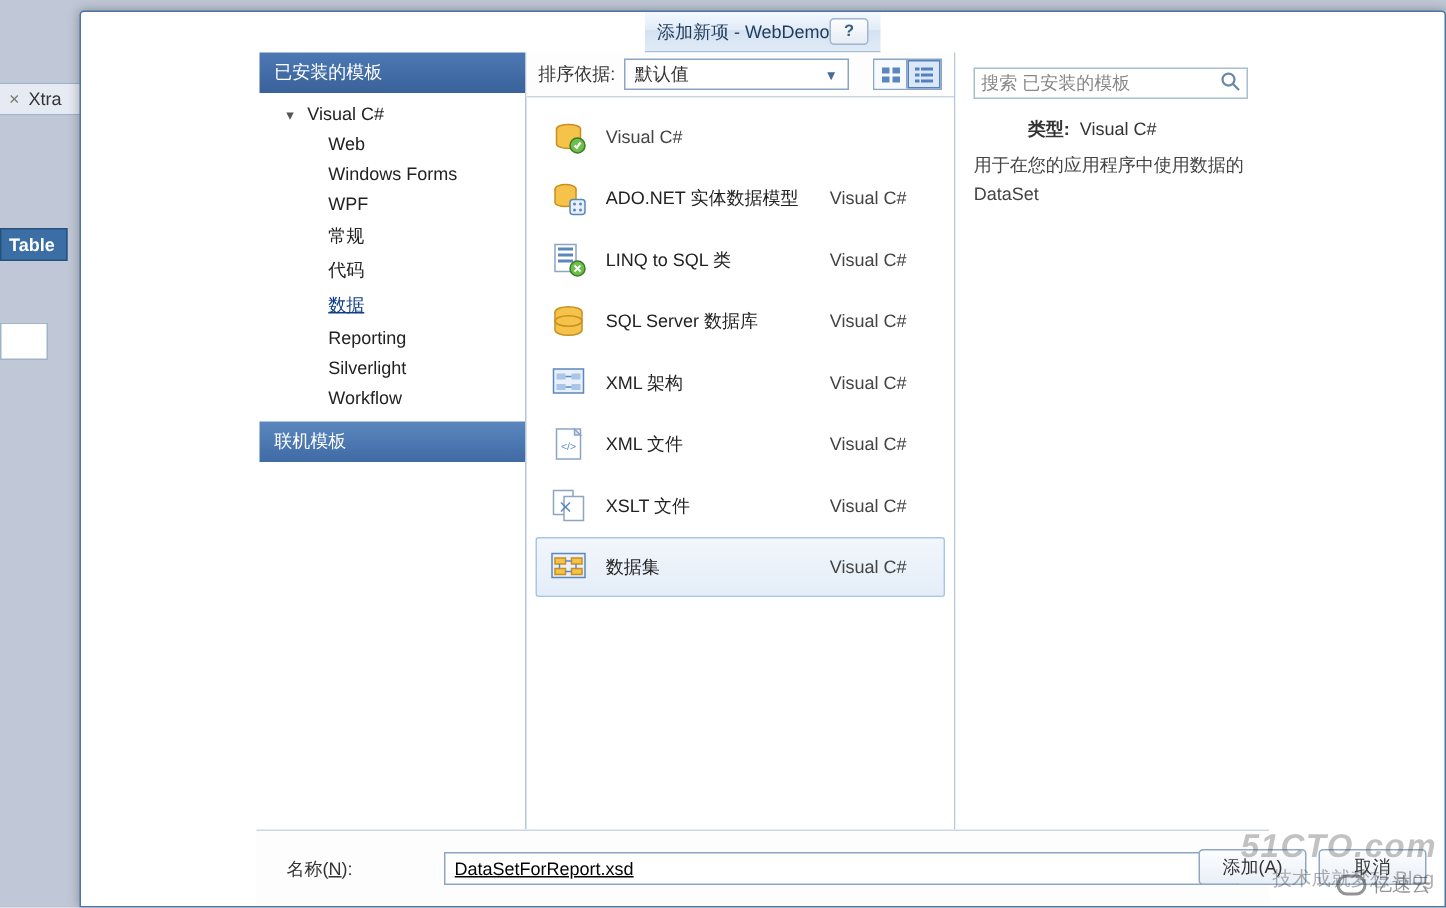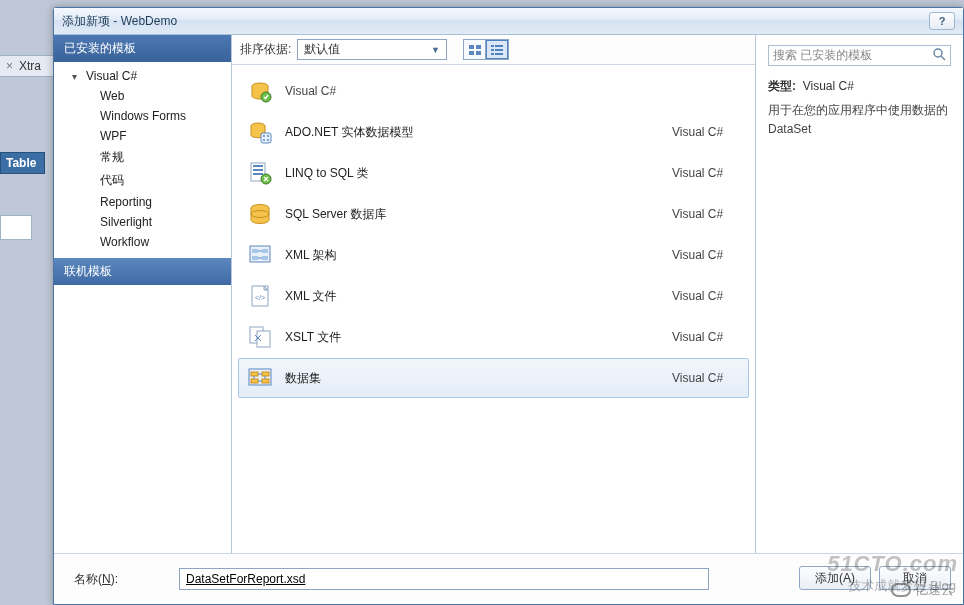--- a/index.html
+++ b/index.html
@@ -51,20 +51,21 @@
 
     .dialog {
       position: absolute;
       left: 53px; top: 7px; width: 911px; height: 598px;
       background: #fff;
       border: 1px solid #4b75a5;
       border-radius: 3px 3px 0 0;
       box-shadow: 0 0 8px rgba(0,0,0,0.3);
       display: flex;
       flex-direction: column;
+      align-items: center;
     }
     .titlebar {
       height: 27px;
       background: linear-gradient(to bottom, #f5f9ff 0%, #e1ebf7 45%, #d4e1f1 46%, #e1ebf7 100%);
       border-bottom: 1px solid #a8bfd6;
       display: flex;
       align-items: center;
       padding: 0 8px;
       color: #1f3b5a;
     }
@@ -234,20 +235,21 @@
       margin-bottom: 12px;
       color: #888;
     }
     .details .search-icon {
       margin-left: auto;
       color: #6b87a5;
     }
     .details .dtitle {
       margin-bottom: 6px;
       color: #333;
+      margin-left: 36px;
     }
     .details .dtitle b { font-weight: bold; }
     .details .ddesc {
       color: #444;
       line-height: 1.6;
     }
 
     .footer {
       border-top: 1px solid #cdd7e4;
       padding: 14px 20px;
@@ -335,20 +337,21 @@
     <div class="sidebar">
       <div class="side-header">已安装的模板</div>
       <div class="tree">
         <div class="tree-root">Visual C#</div>
         <div id="tree-children">
             <div class="tree-child">Web</div>
             <div class="tree-child">Windows Forms</div>
             <div class="tree-child">WPF</div>
             <div class="tree-child">常规</div>
             <div class="tree-child">代码</div>
+            <div class="tree-child selected">数据</div>
             <div class="tree-child">Reporting</div>
             <div class="tree-child">Silverlight</div>
             <div class="tree-child">Workflow</div>
           </div>
       </div>
       <div class="side-section">联机模板</div>
     </div>
 
     <div class="main-area">
       <div class="list-col">

